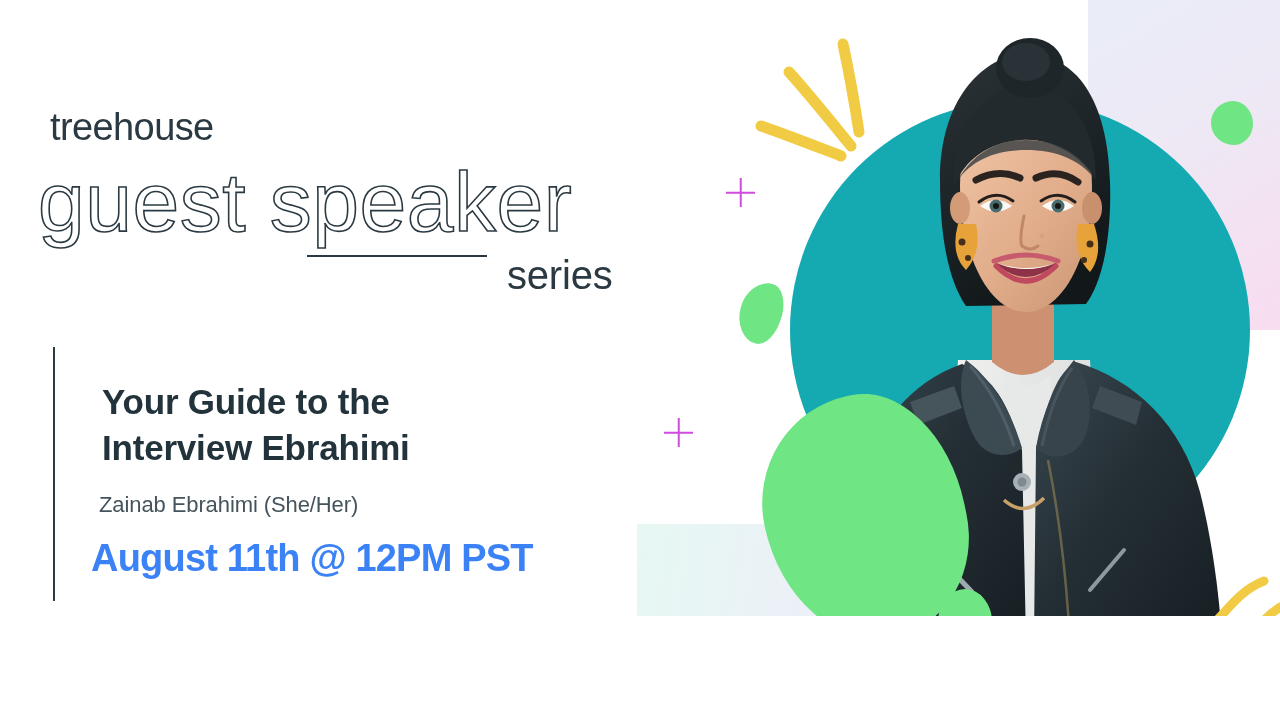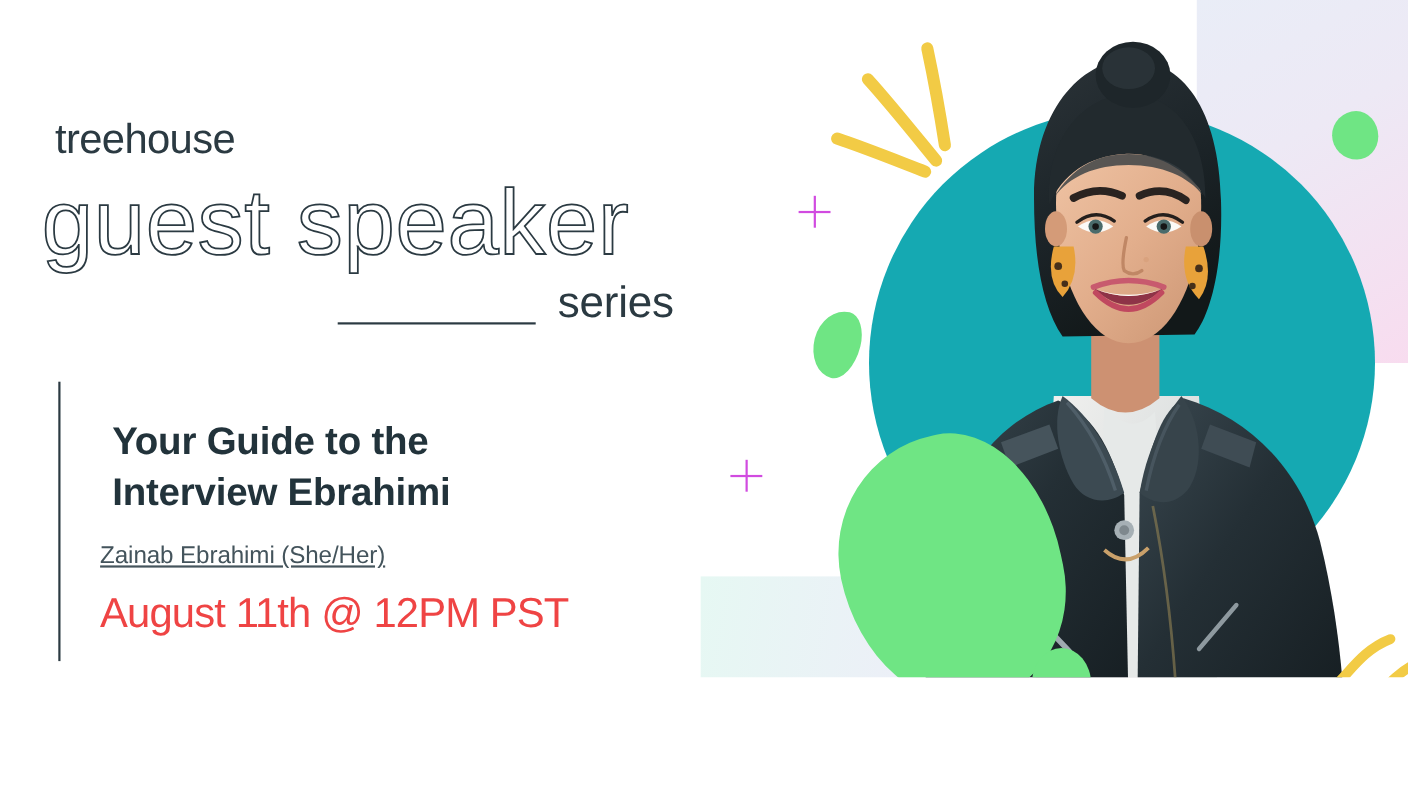--- a/index.html
+++ b/index.html
@@ -150,21 +150,21 @@
     letter-spacing: 0.5px;
     line-height: 1;
     color: transparent;
     -webkit-text-stroke: 1.6px #2B3A42;
   }
   .series-row {
     position: absolute;
     left: 307px;
     top: 255px;
     display: flex;
-    align-items: flex-end;
+    align-items: flex-start;
     gap: 20px;
   }
   .series-rule {
     width: 180px;
     height: 2px;
     background: #2B3A42;
   }
   .series-word {
     font-size: 40px;
     font-weight: 400;
@@ -195,29 +195,28 @@
     line-height: 1.32;
     letter-spacing: -0.2px;
     margin: 11px;
   }
   .speaker-name, .speaker-role {
     font-size: 22px;
     font-weight: 400;
     color: #44545C;
     line-height: 1.33;
     letter-spacing: -0.1px;
-    margin: 0;
-    text-decoration: underline;
+    margin: 8px;
   }
   .speaker-name { margin-top: 19px; }
   .datetime {
     margin-top: 18px;
     font-size: 38px;
-    font-weight: 400;
-    color: #ef4444;
+    font-weight: 700;
+    color: #3b82f6;
     letter-spacing: -0.8px;
     line-height: 1.1;
   }
 </style>
 </head>
 <body>
 
 <div id="stage">
 
   <div class="panel-topright"></div>

